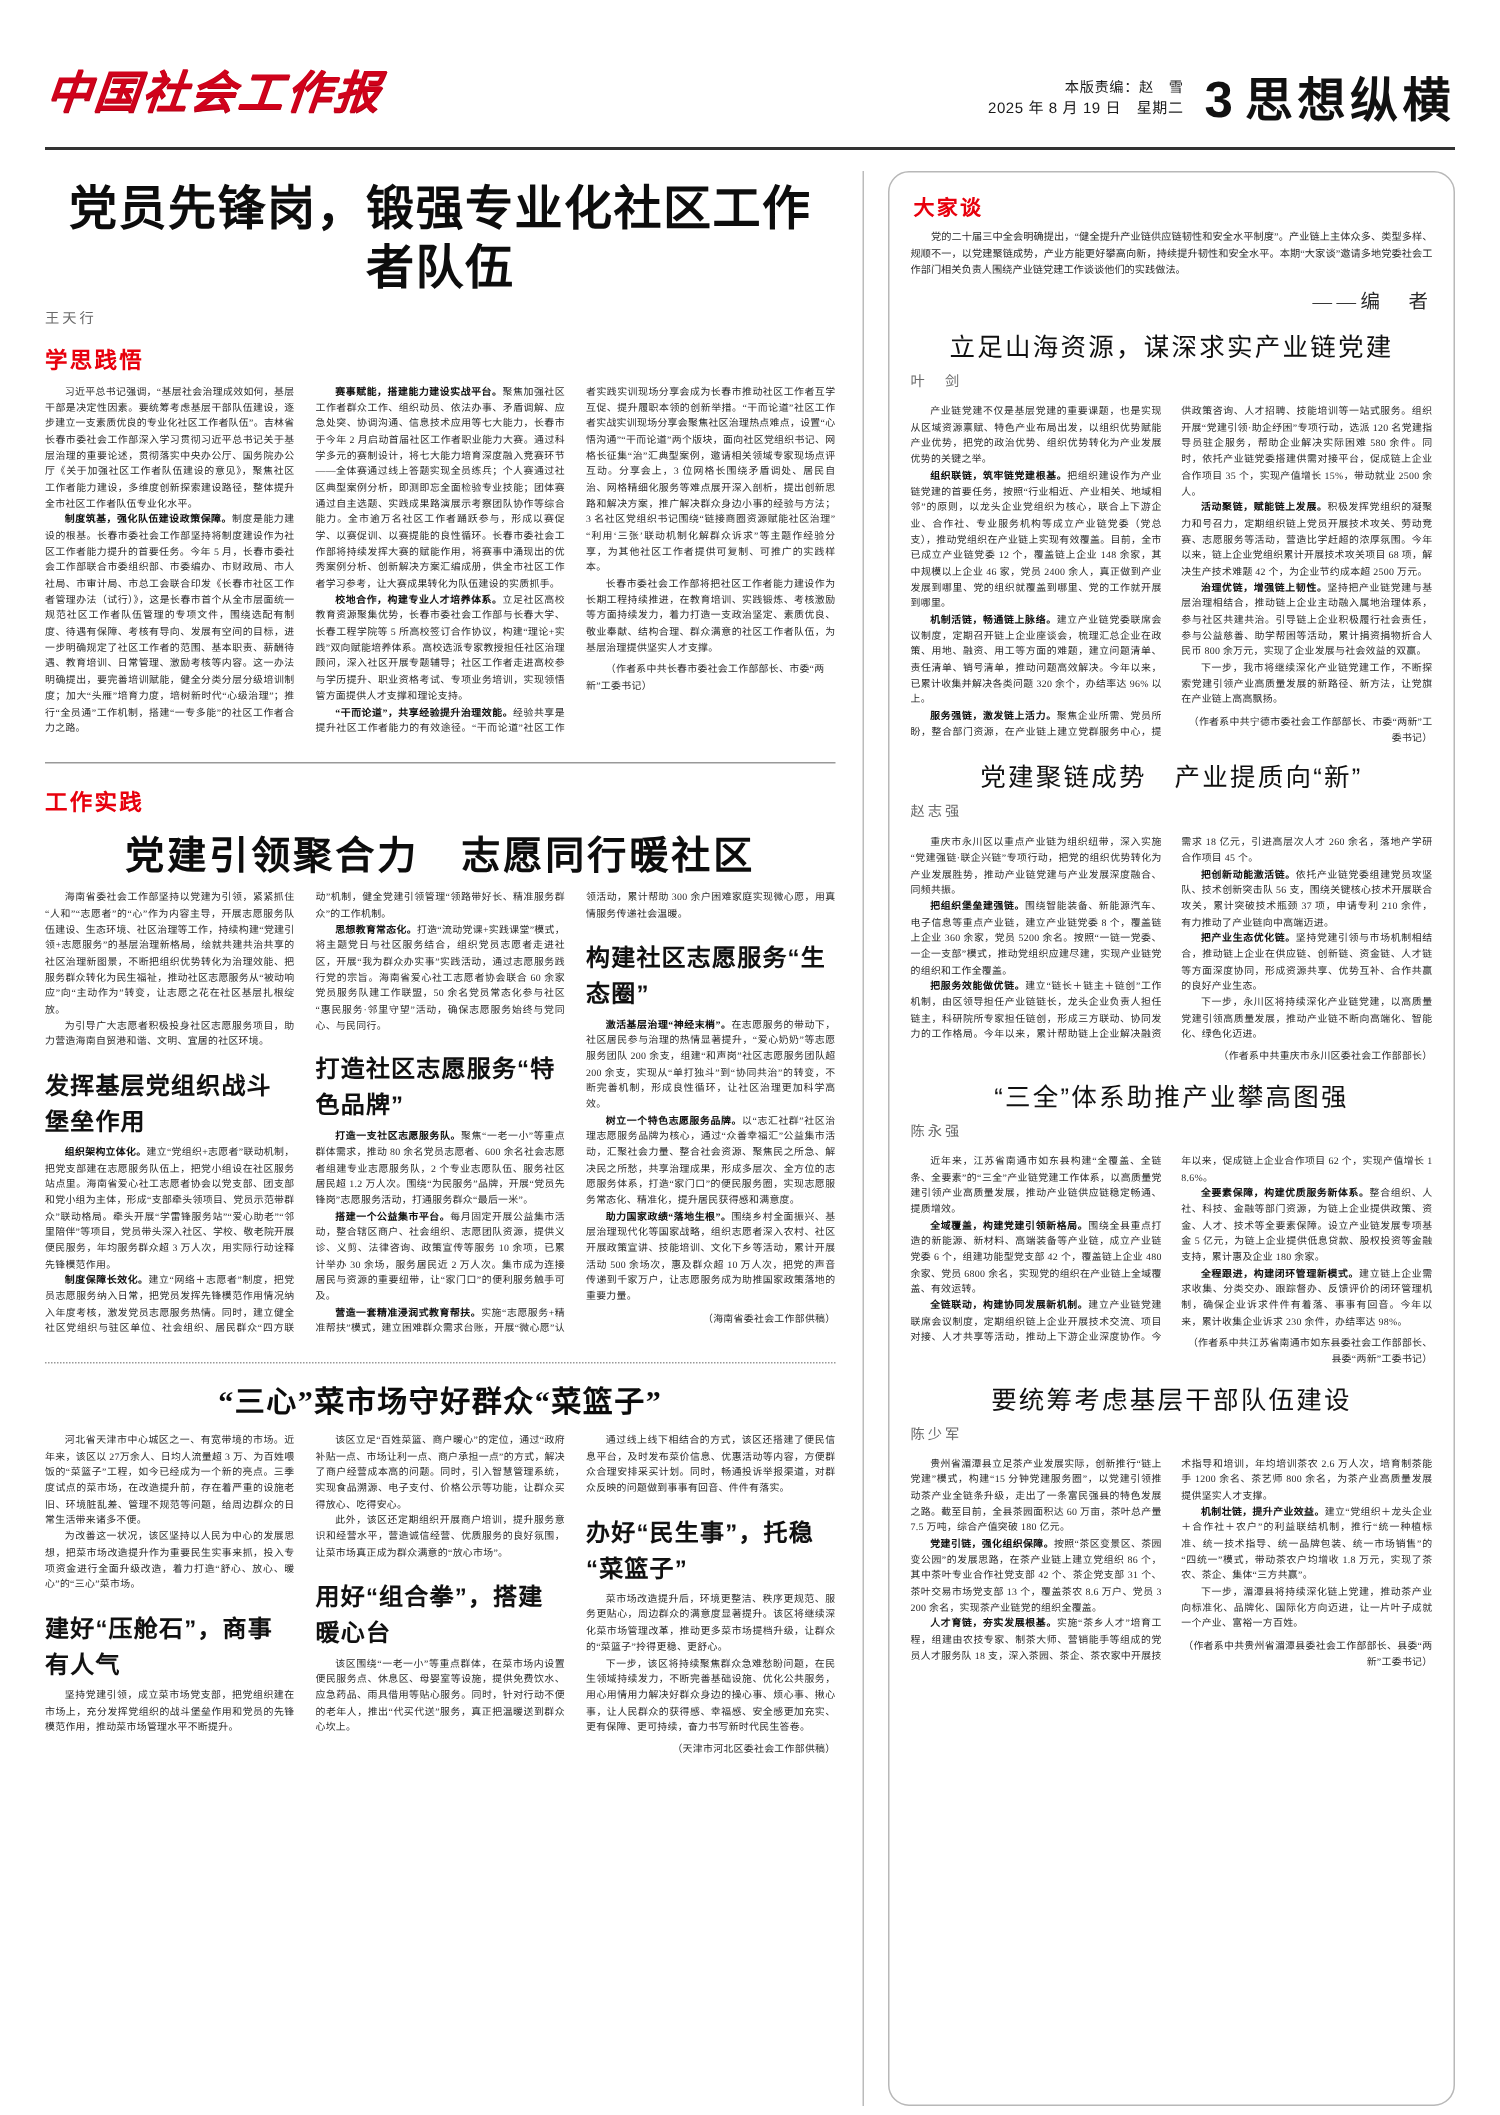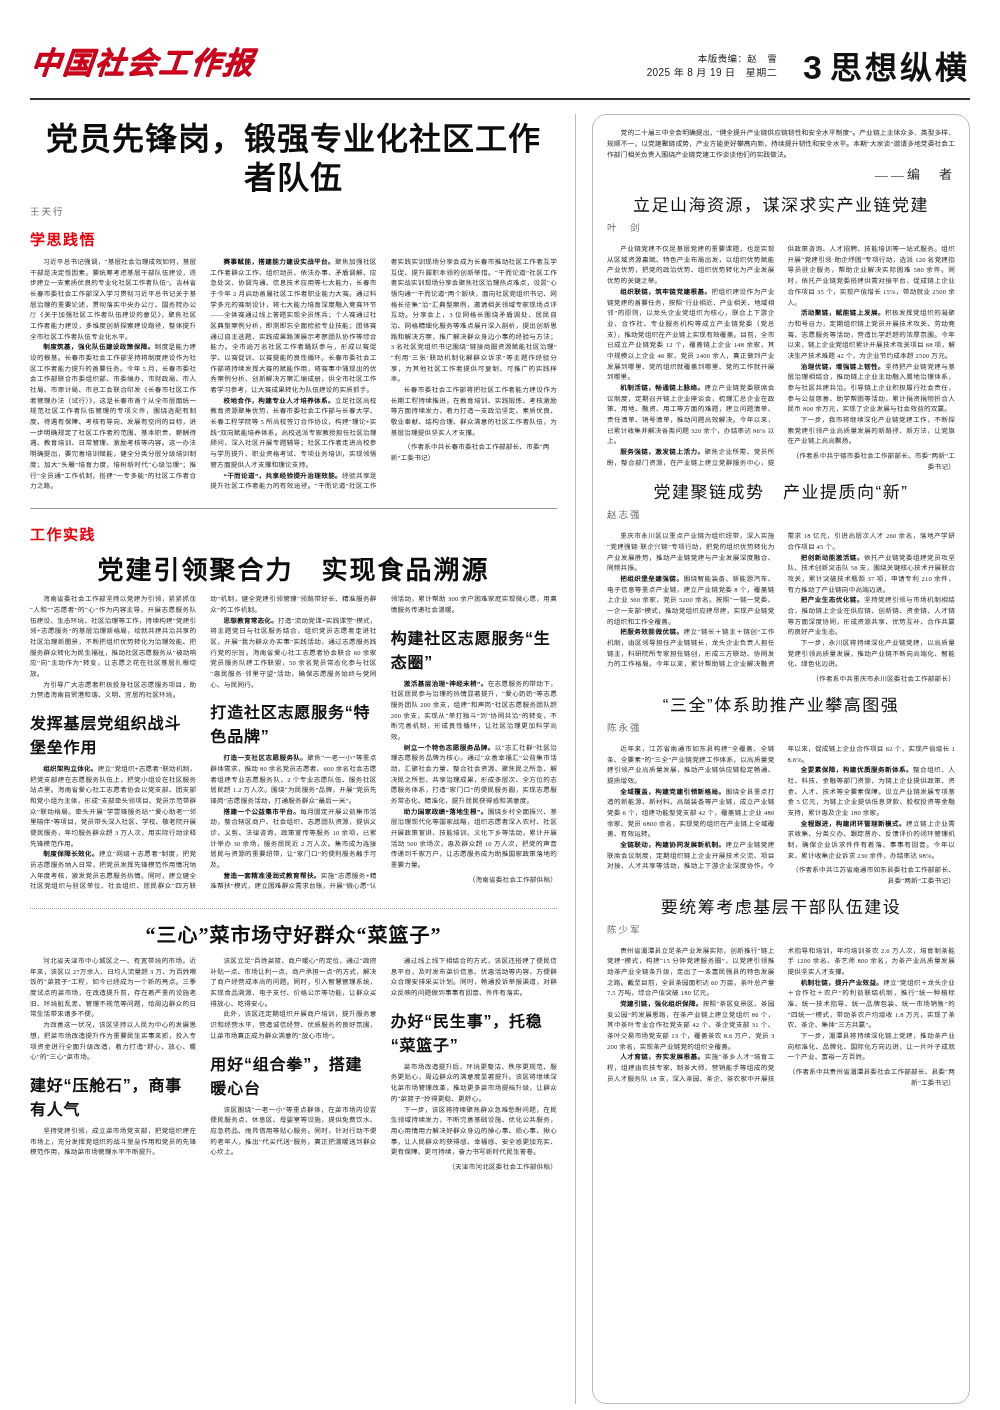--- a/index.html
+++ b/index.html
@@ -44,21 +44,21 @@
     line-height: 1;
     padding-bottom: 14px;
     transform: skewX(-6deg);
     font-style: italic;
     text-shadow: 0.5px 0.5px 0 #b00017;
   }
   .masthead-right {
     display: flex;
     align-items: flex-end;
     padding-bottom: 8px;
-    gap: 26px;
+    gap: 14px;
   }
   .masthead-meta {
     text-align: right;
     font-family: "Liberation Sans", sans-serif;
     line-height: 1.45;
     padding-bottom: 4px;
   }
   .masthead-meta .editor {
     font-size: 9.5px;
     color: #1a1a1a;
@@ -314,21 +314,21 @@
           <p class="sub"><b>“干而论道”，共享经验提升治理效能。</b>经验共享是提升社区工作者能力的有效途径。“干而论道”社区工作者实践实训现场分享会成为长春市推动社区工作者互学互促、提升履职本领的创新举措。“干而论道”社区工作者实战实训现场分享会聚焦社区治理热点难点，设置“心悟沟通”“干而论道”两个版块，面向社区党组织书记、网格长征集“治”汇典型案例，邀请相关领域专家现场点评互动。分享会上，3 位网格长围绕矛盾调处、居民自治、网格精细化服务等难点展开深入剖析，提出创新思路和解决方案，推广解决群众身边小事的经验与方法；3 名社区党组织书记围绕“链接商圈资源赋能社区治理”“利用‘三张’联动机制化解群众诉求”等主题作经验分享，为其他社区工作者提供可复制、可推广的实践样本。</p>
           <p class="sub">长春市委社会工作部将把社区工作者能力建设作为长期工程持续推进，在教育培训、实践锻炼、考核激励等方面持续发力，着力打造一支政治坚定、素质优良、敬业奉献、结构合理、群众满意的社区工作者队伍，为基层治理提供坚实人才支撑。</p>
           <p class="credit-left">（作者系中共长春市委社会工作部部长、市委“两新”工委书记）</p>
         </div>
       </div>
 
       <div class="sep-solid"></div>
 
       <div>
         <div class="kicker">工作实践</div>
-        <h2 class="headline-lg">党建引领聚合力　实现食品溯源</h2>
+        <h2 class="headline-lg">党建引领聚合力　志愿同行暖社区</h2>
         <div class="body-text cols3">
           <p class="sub">海南省委社会工作部坚持以党建为引领，紧紧抓住“人和”“志愿者”的“心”作为内容主导，开展志愿服务队伍建设、生态环境、社区治理等工作，持续构建“党建引领+志愿服务”的基层治理新格局，绘就共建共治共享的社区治理新图景，不断把组织优势转化为治理效能、把服务群众转化为民生福祉，推动社区志愿服务从“被动响应”向“主动作为”转变，让志愿之花在社区基层扎根绽放。</p>
           <p class="sub">为引导广大志愿者积极投身社区志愿服务项目，助力营造海南自贸港和谐、文明、宜居的社区环境。</p>
 
           <h4>发挥基层党组织战斗堡垒作用</h4>
           <p class="sub"><b>组织架构立体化。</b>建立“党组织+志愿者”联动机制，把党支部建在志愿服务队伍上，把党小组设在社区服务站点里。海南省爱心社工志愿者协会以党支部、团支部和党小组为主体，形成“支部牵头领项目、党员示范带群众”联动格局。牵头开展“学雷锋服务站”“爱心助老”“邻里陪伴”等项目，党员带头深入社区、学校、敬老院开展便民服务，年均服务群众超 3 万人次，用实际行动诠释先锋模范作用。</p>
           <p class="sub"><b>制度保障长效化。</b>建立“网络＋志愿者”制度，把党员志愿服务纳入日常，把党员发挥先锋模范作用情况纳入年度考核，激发党员志愿服务热情。同时，建立健全社区党组织与驻区单位、社会组织、居民群众“四方联动”机制，健全党建引领管理“领路带好长、精准服务群众”的工作机制。</p>
           <p class="sub"><b>思想教育常态化。</b>打造“流动党课+实践课堂”模式，将主题党日与社区服务结合，组织党员志愿者走进社区，开展“我为群众办实事”实践活动，通过志愿服务践行党的宗旨。海南省爱心社工志愿者协会联合 60 余家党员服务队建工作联盟，50 余名党员常态化参与社区“惠民服务·邻里守望”活动，确保志愿服务始终与党同心、与民同行。</p>
 
           <h4>打造社区志愿服务“特色品牌”</h4>
@@ -367,20 +367,21 @@
           <p class="credit">（天津市河北区委社会工作部供稿）</p>
         </div>
       </div>
 
     </div>
 
     <div class="col-divider"></div>
 
     <div class="col-right">
       <div class="panel">
+        <div class="panel-kicker">大家谈</div>
 
         <div class="lead-note">
           <p>党的二十届三中全会明确提出，“健全提升产业链供应链韧性和安全水平制度”。产业链上主体众多、类型多样、规顺不一，以党建聚链成势，产业方能更好攀高向新，持续提升韧性和安全水平。本期“大家谈”邀请多地党委社会工作部门相关负责人围绕产业链党建工作谈谈他们的实践做法。</p>
           <p class="editor-sign">——编　者</p>
         </div>
 
         <div>
           <h3 class="headline-sm">立足山海资源，谋深求实产业链党建</h3>
           <div class="byline">叶　剑</div>
           <div class="body-text r-cols2">

